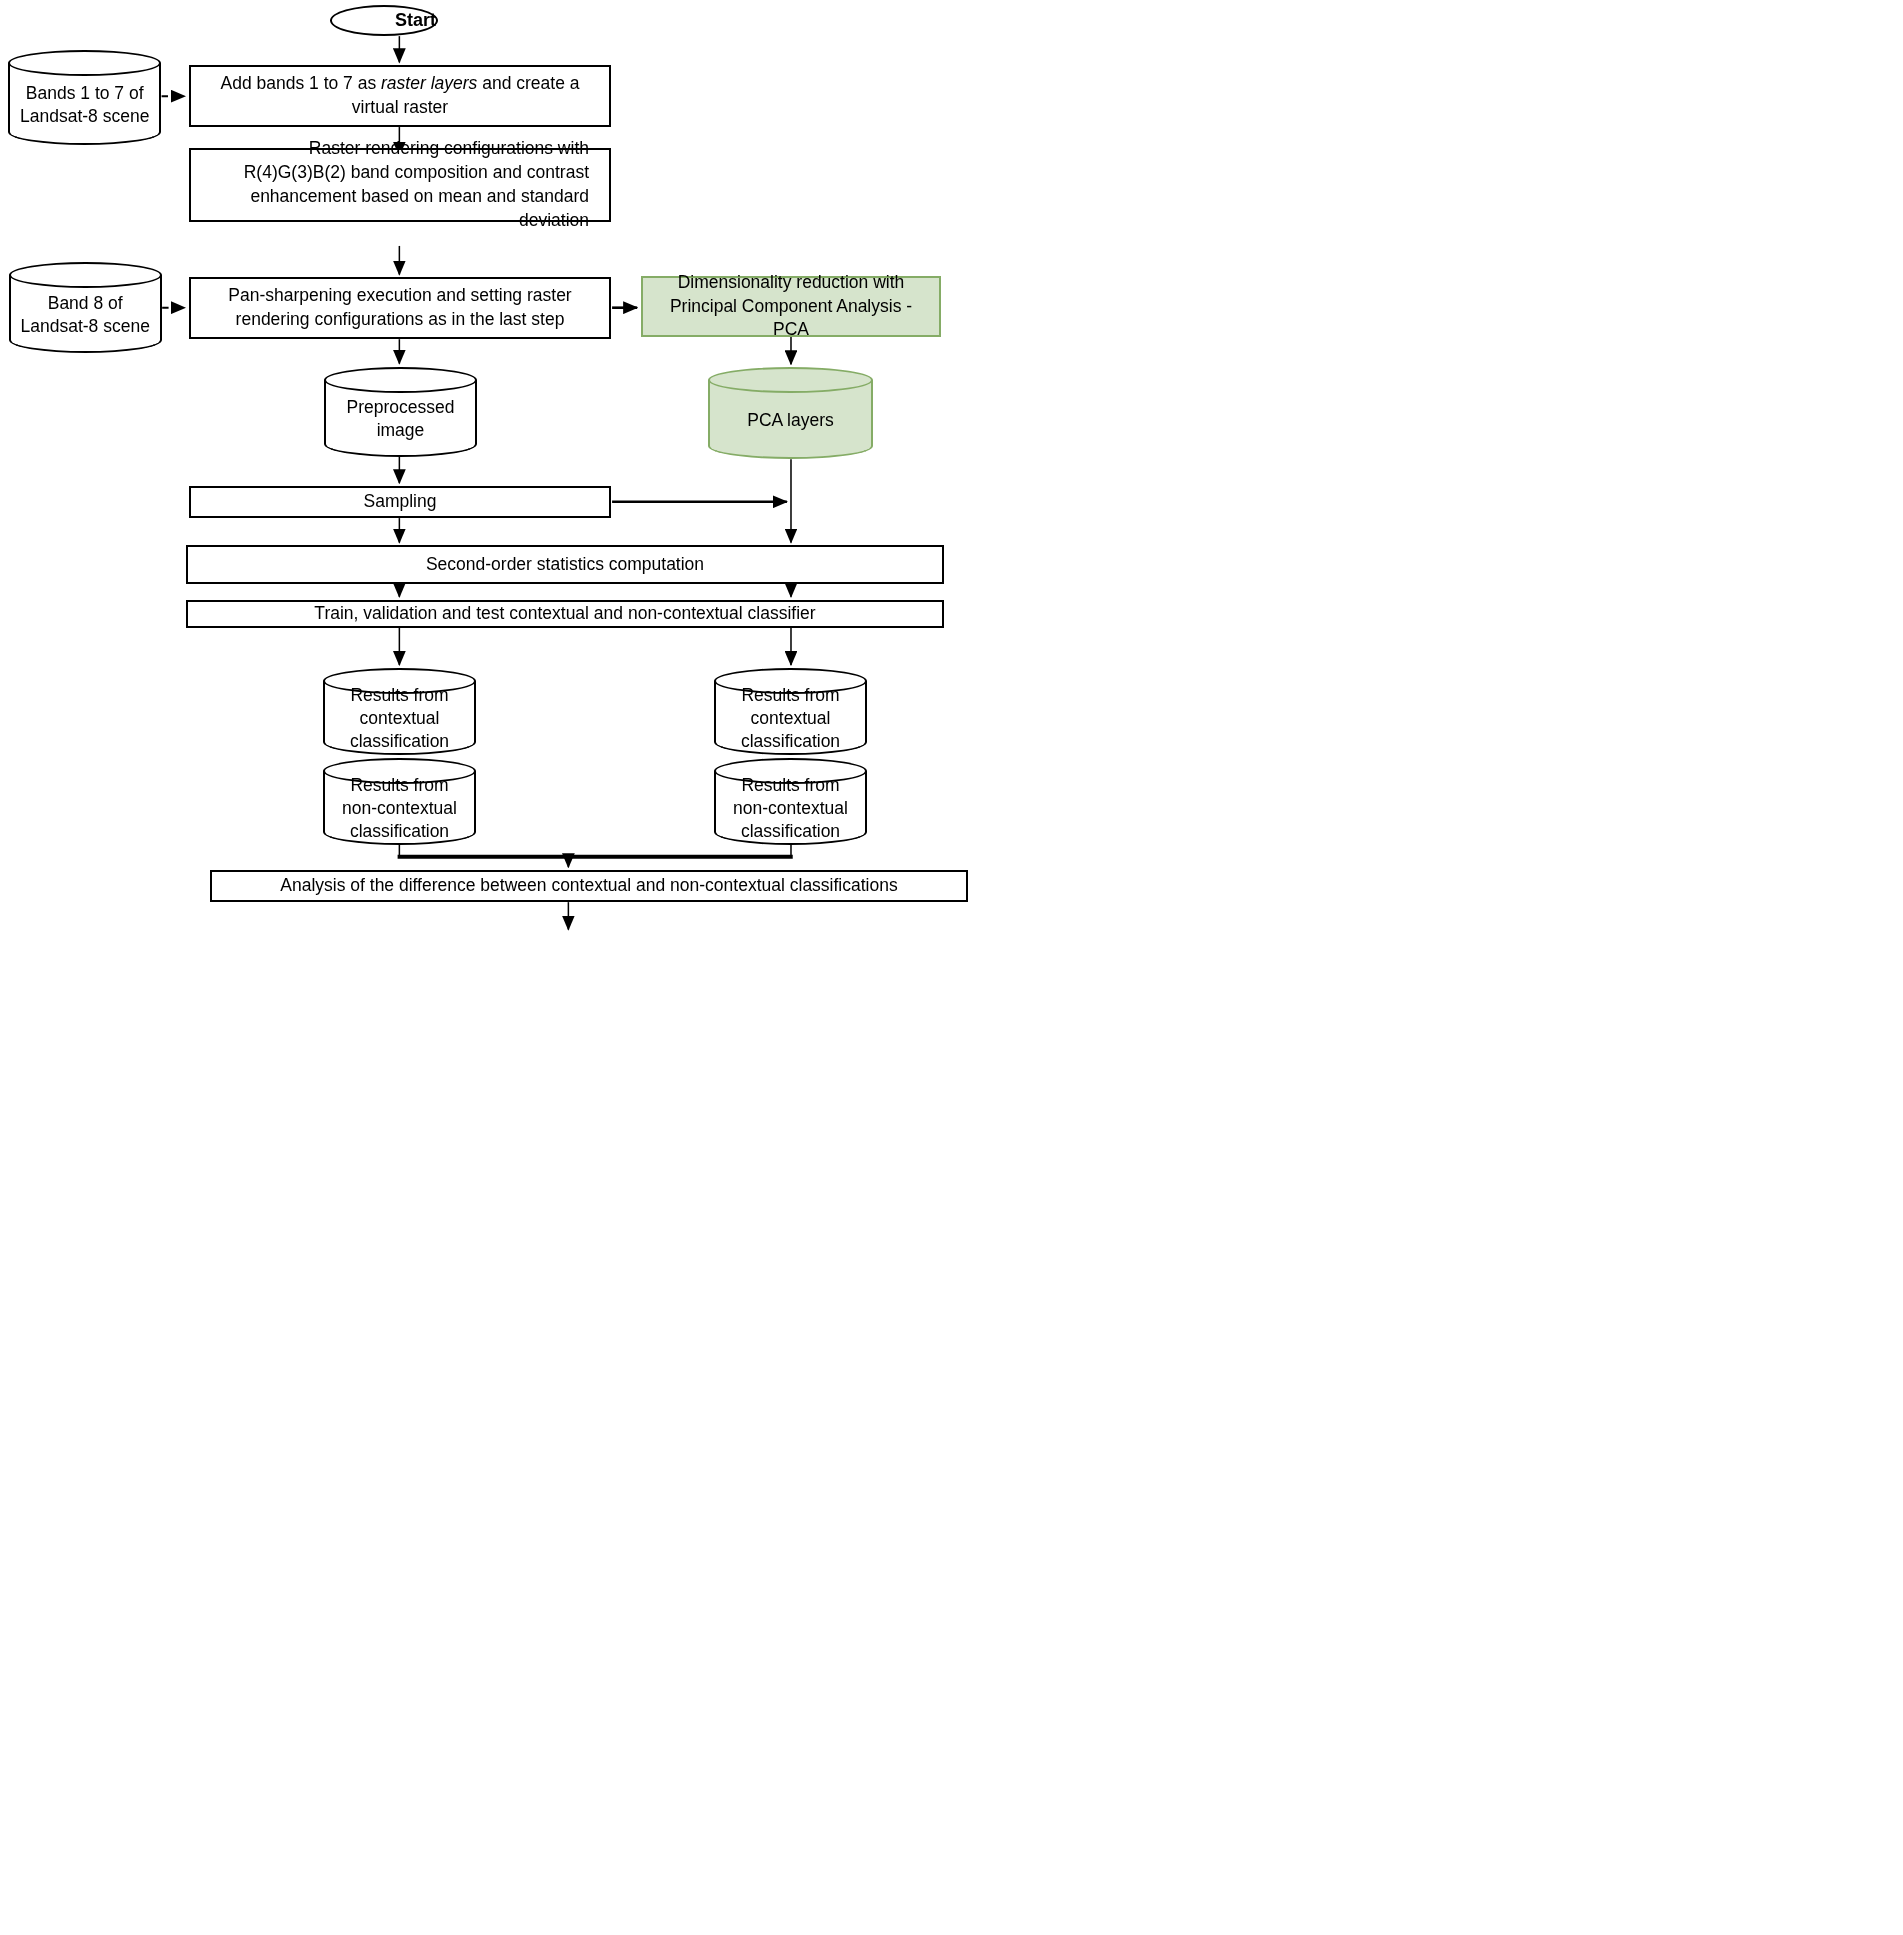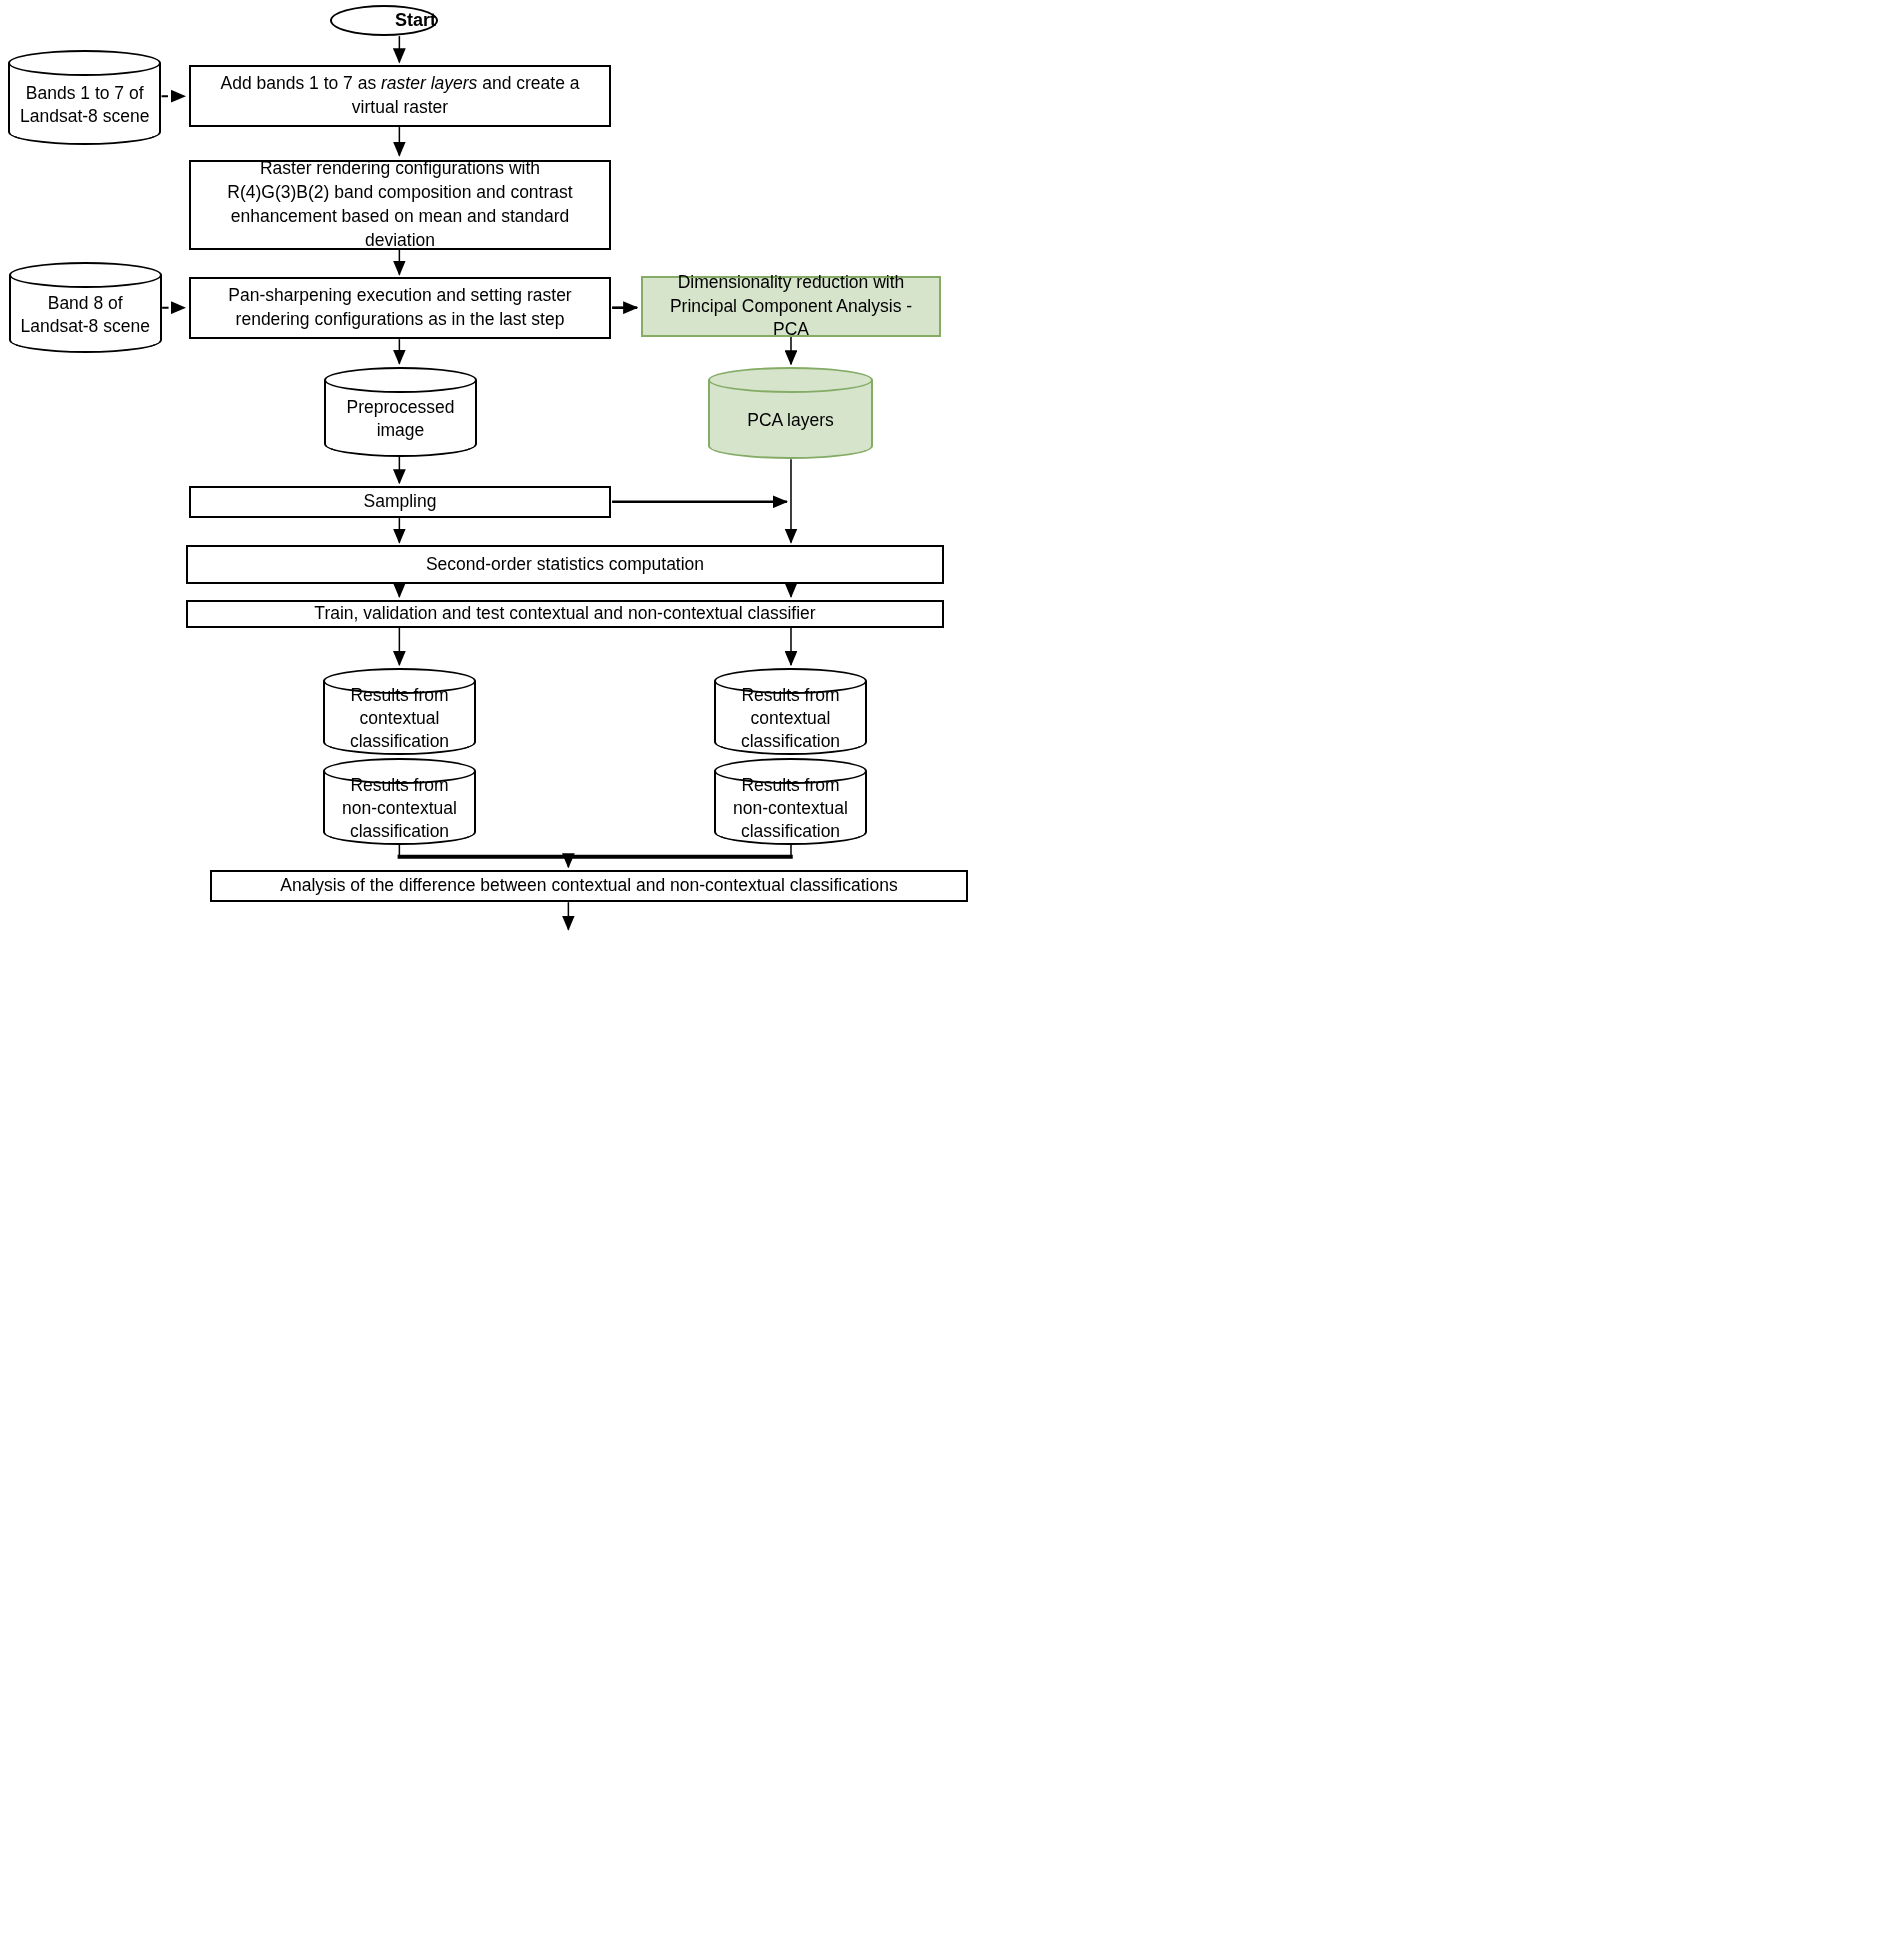--- a/index.html
+++ b/index.html
@@ -80,21 +80,21 @@
   <div class="cyl" style="left:8.2px;top:50px;width:153px;height:95px;">
     <div class="cyl-body"></div>
     <div class="cyl-top"></div>
     <div class="cyl-label">Bands 1 to 7 of Landsat-8 scene</div>
   </div>
 
   <div class="node box" style="left:189px;top:65px;width:422px;height:62px;">
     <span><span>Add bands 1 to 7 as </span><span class="em">raster layers</span><span> and create a virtual raster</span></span>
   </div>
 
-  <div class="node box" style="left:189px;top:160px;width:422px;height:90px;">
+  <div class="node box" style="left:189px;top:148px;width:422px;height:74px;text-align:right;">
     <span>Raster rendering configurations with R(4)G(3)B(2) band composition and contrast enhancement based on mean and standard deviation</span>
   </div>
 
   <div class="cyl" style="left:8.7px;top:262px;width:153px;height:91px;">
     <div class="cyl-body"></div>
     <div class="cyl-top"></div>
     <div class="cyl-label">Band 8 of Landsat-8 scene</div>
   </div>
 
   <div class="node box" style="left:189px;top:277px;width:422px;height:62px;">

